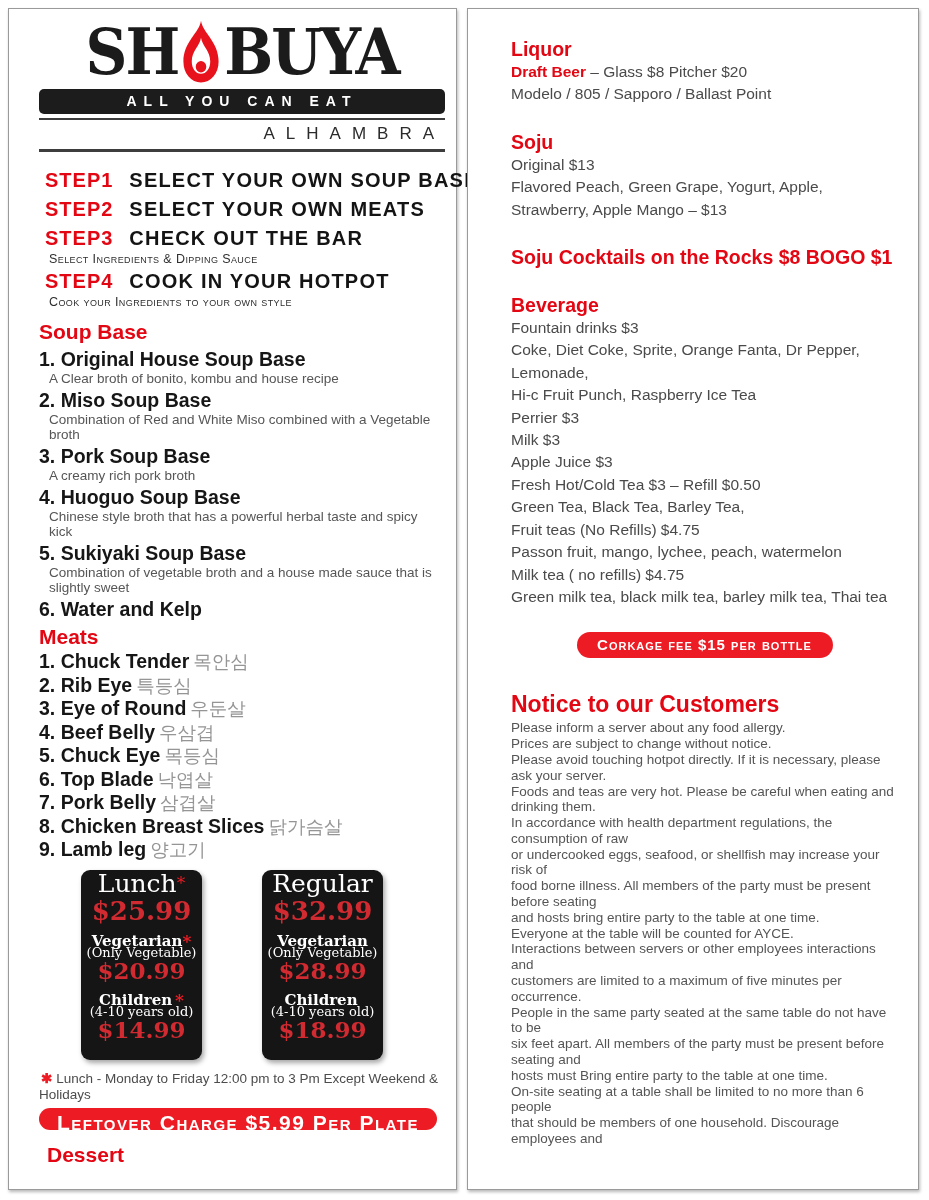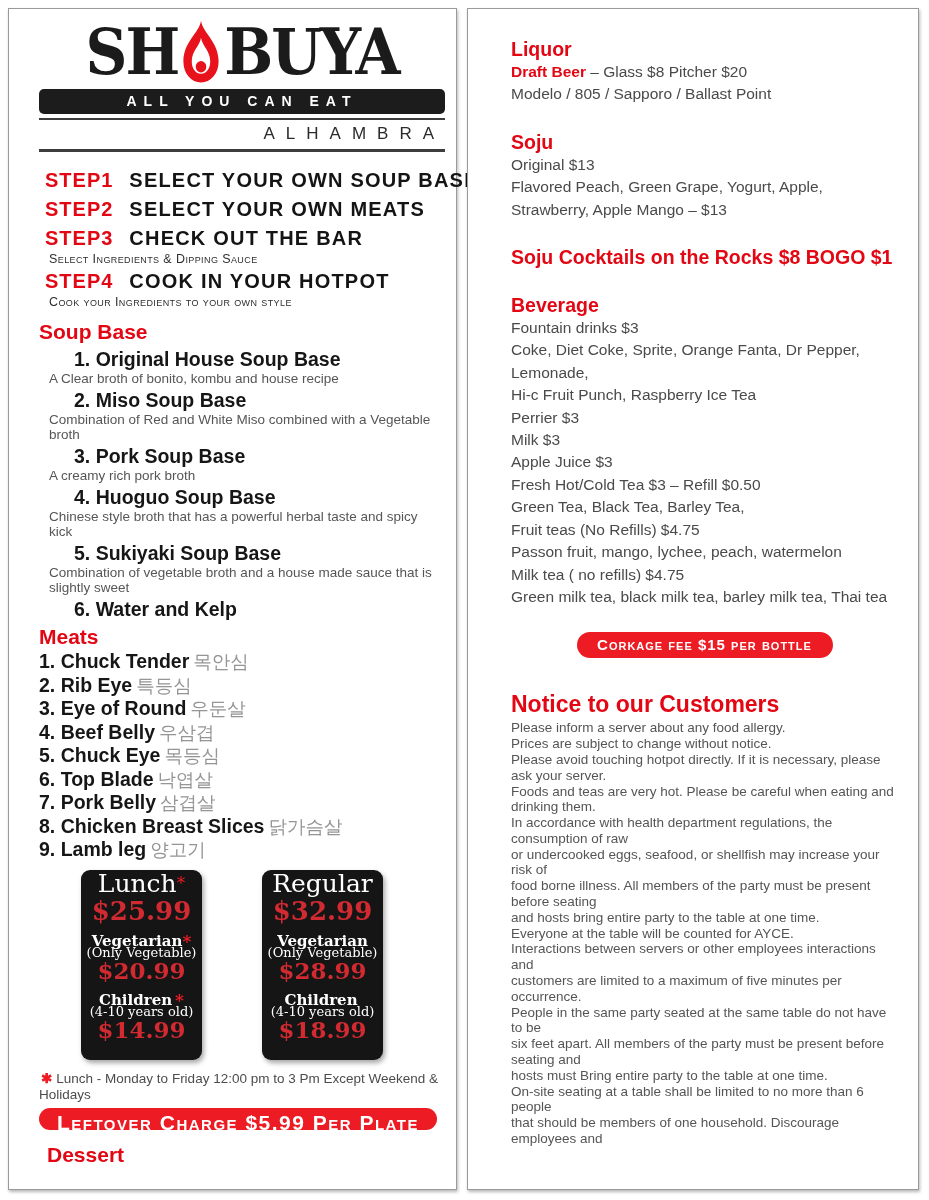--- a/index.html
+++ b/index.html
@@ -44,21 +44,21 @@
   .step{margin-bottom:2px;}
   .step-line{line-height:25px;white-space:nowrap;}
   .step-num{color:var(--red);font-weight:bold;font-size:20px;letter-spacing:1px;margin-right:16px;}
   .step-title{font-weight:bold;font-size:20px;letter-spacing:1.2px;color:#141414;}
   .step-sub{font-variant:small-caps;font-size:12.5px;color:#2e2e2e;letter-spacing:.4px;
             line-height:14px;margin:0 0 3px 4px;}
 
   
   .section-heading{color:var(--red);font-weight:bold;font-size:21px;line-height:26px;}
   .soup{margin-top:10px;}
-  .soup-name{font-size:19.5px;font-weight:bold;color:#161616;line-height:22px;margin-top:3px;margin-left:35px;}
+  .soup-name{font-size:19.5px;font-weight:bold;color:#161616;line-height:22px;margin-top:3px;}
   .soup-desc{font-size:13.5px;color:#565656;line-height:15px;margin:1px 0 0 10px;}
   .meats{margin-top:4px;}
   .meat-line{font-size:19.5px;font-weight:bold;color:#161616;line-height:22.5px;}
   .meat-kr{font-weight:normal;color:#959595;font-size:18.5px;margin-left:4px;}
 
   
   .cards-row{display:flex;gap:60px;margin:8px 0 0 42px;}
   .price-card{width:121px;height:190px;background:#151515;border-radius:9px;color:#fff;
               text-align:center;font-family:"DejaVu Serif",serif;
               box-shadow:2px 3px 5px rgba(0,0,0,.35);}

